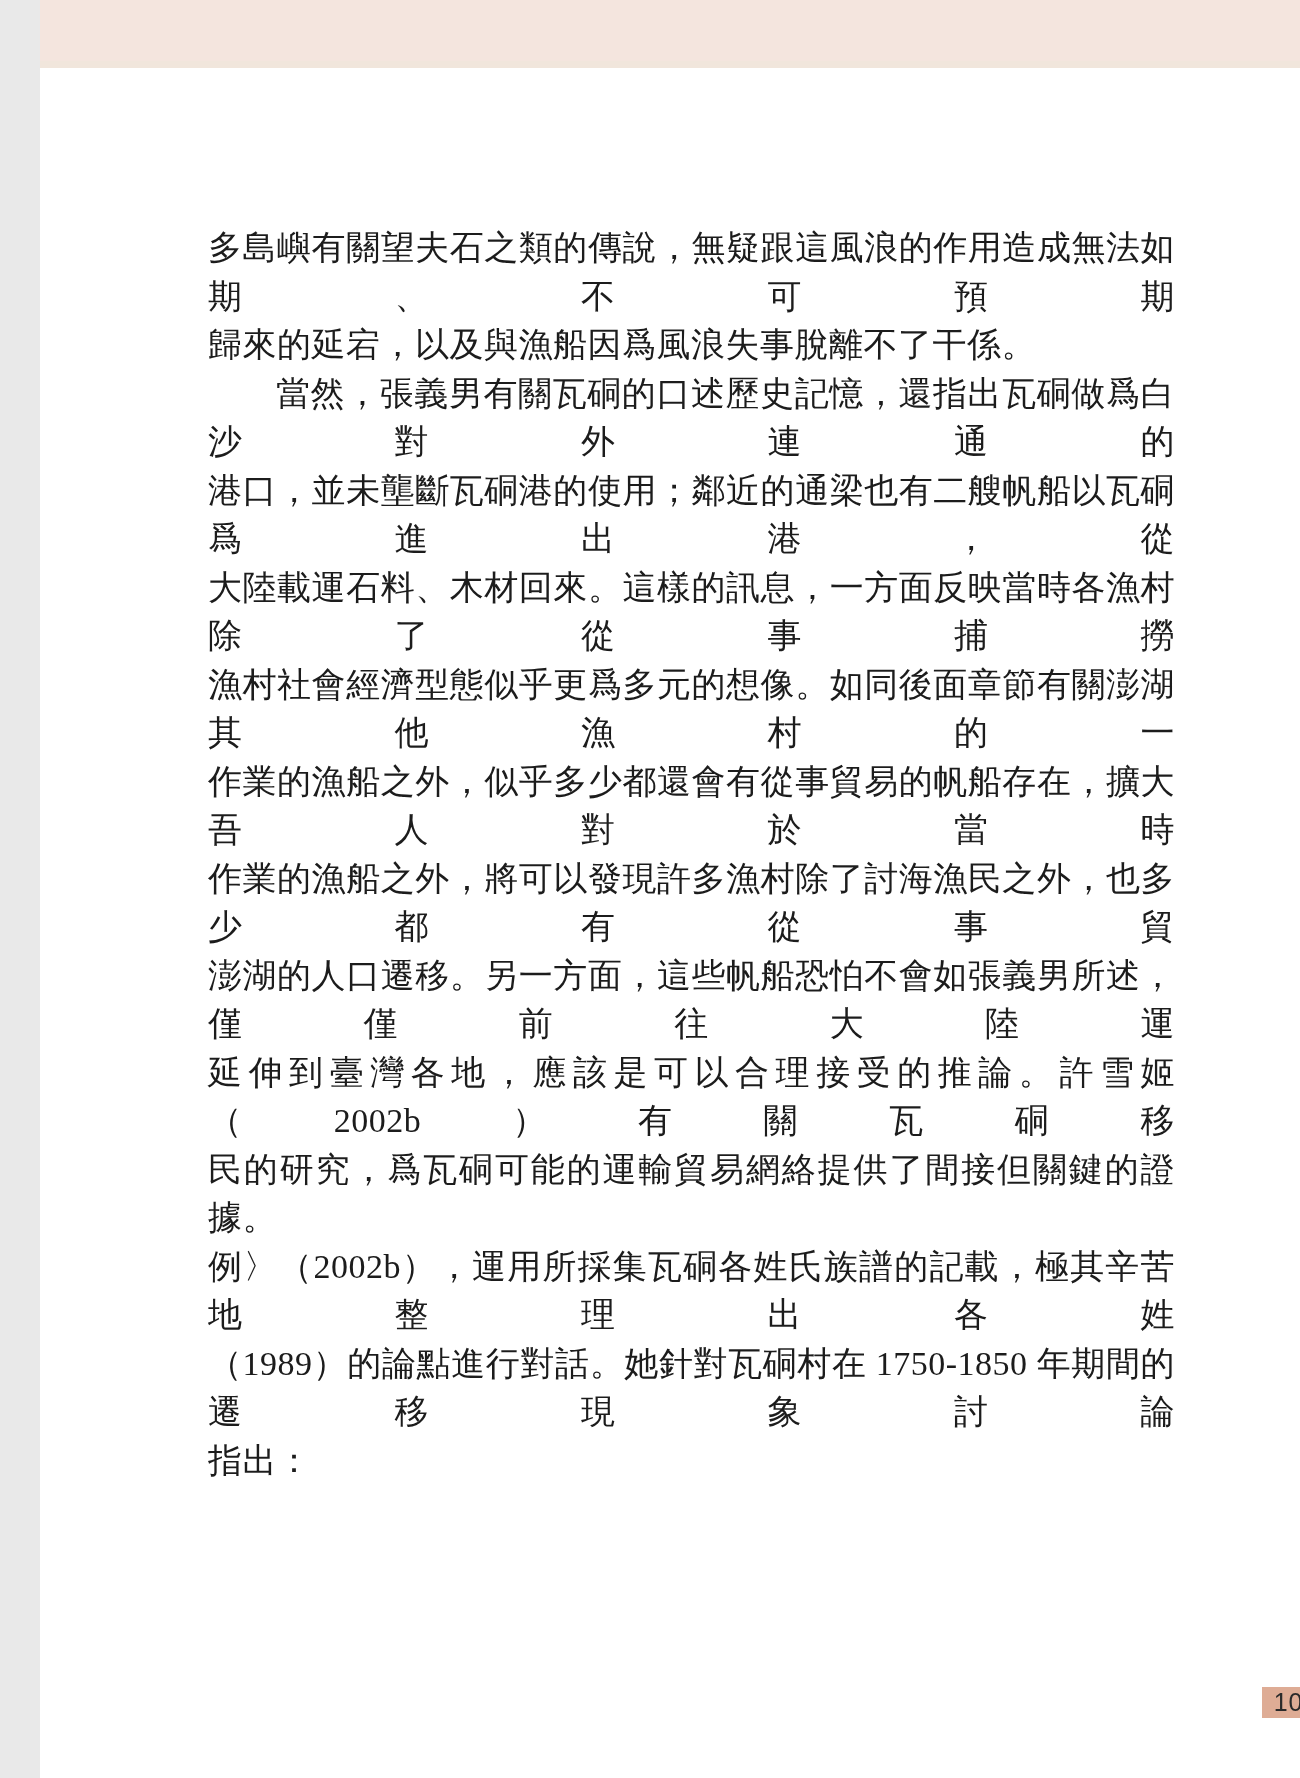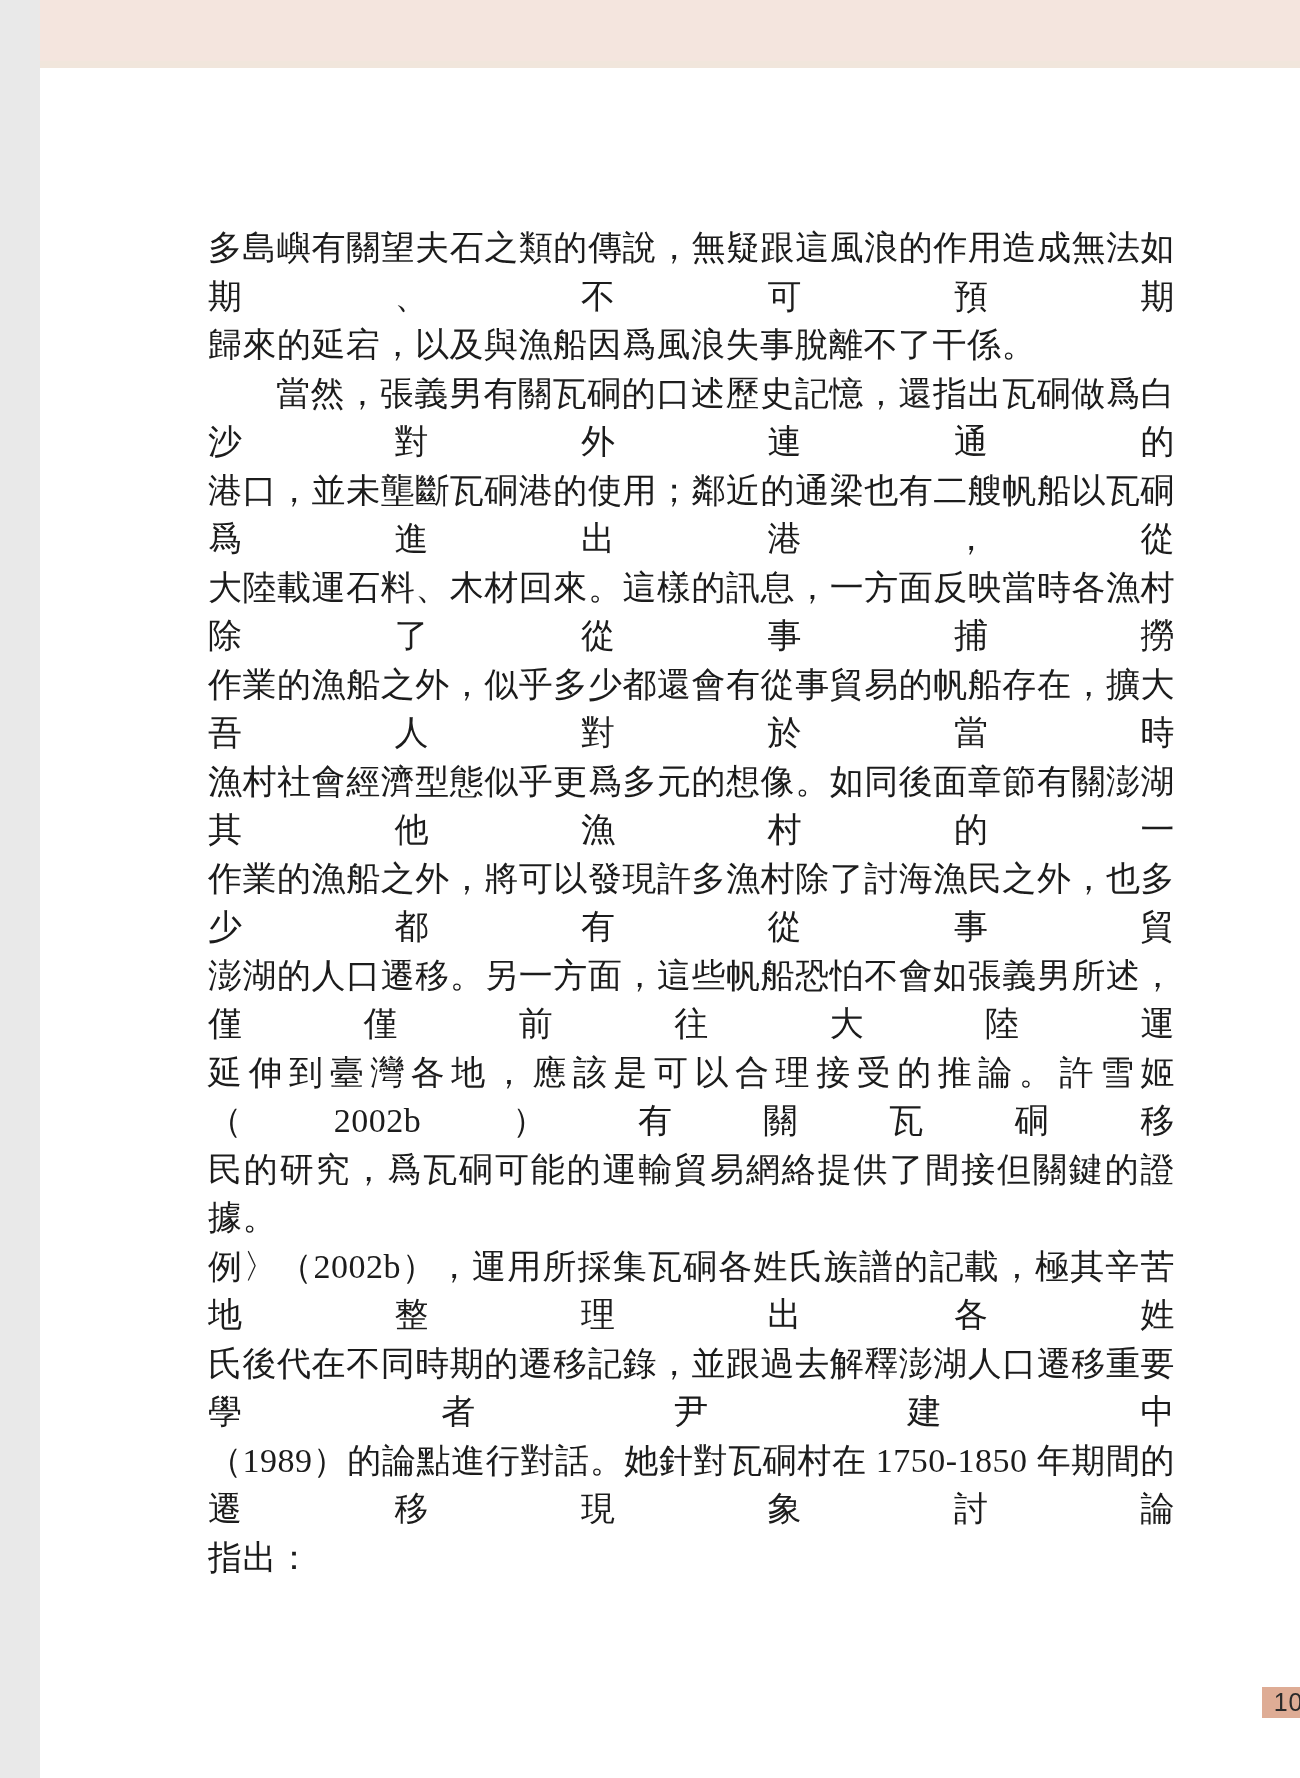--- a/index.html
+++ b/index.html
@@ -59,30 +59,29 @@
 
   <div class="content">
       <div class="para body">
         <div class="line full">多島嶼有關望夫石之類的傳說，無疑跟這風浪的作用造成無法如期、不可預期</div>
         <div class="line">歸來的延宕，以及與漁船因爲風浪失事脫離不了干係。</div>
       </div>
       <div class="para body">
         <div class="line full first-indent">當然，張義男有關瓦硐的口述歷史記憶，還指出瓦硐做爲白沙對外連通的</div>
         <div class="line full">港口，並未壟斷瓦硐港的使用；鄰近的通梁也有二艘帆船以瓦硐爲進出港，從</div>
         <div class="line full">大陸載運石料、木材回來。這樣的訊息，一方面反映當時各漁村除了從事捕撈</div>
+        <div class="line full">漁村社會經濟型態似乎更爲多元的想像。如同後面章節有關澎湖其他漁村的一</div>
         <div class="line full">作業的漁船之外，似乎多少都還會有從事貿易的帆船存在，擴大吾人對於當時</div>
-        <div class="line full">漁村社會經濟型態似乎更爲多元的想像。如同後面章節有關澎湖其他漁村的一</div>
         <div class="line full">作業的漁船之外，將可以發現許多漁村除了討海漁民之外，也多少都有從事貿</div>
         <div class="line full">澎湖的人口遷移。另一方面，這些帆船恐怕不會如張義男所述，僅僅前往大陸運</div>
         <div class="line full">延伸到臺灣各地，應該是可以合理接受的推論。許雪姬（2002b）有關瓦硐移</div>
         <div class="line">民的研究，爲瓦硐可能的運輸貿易網絡提供了間接但關鍵的證據。</div>
       </div>
       <div class="para body">
         <div class="line full">例〉（2002b），運用所採集瓦硐各姓氏族譜的記載，極其辛苦地整理出各姓</div>
-        <div class="line full">氏後代在不同時期的遷移記錄，並跟過去解釋澎湖人口遷移重要學者尹建中</div>
         <div class="line full">（1989）的論點進行對話。她針對瓦硐村在 1750-1850 年期間的遷移現象討論</div>
         <div class="line">指出：</div>
       </div>
       <div class="para quote">
         <div class="line full"></div>
       </div>
     </div>
 
   <div class="footer-band">
     <span class="page-number">101</span>

